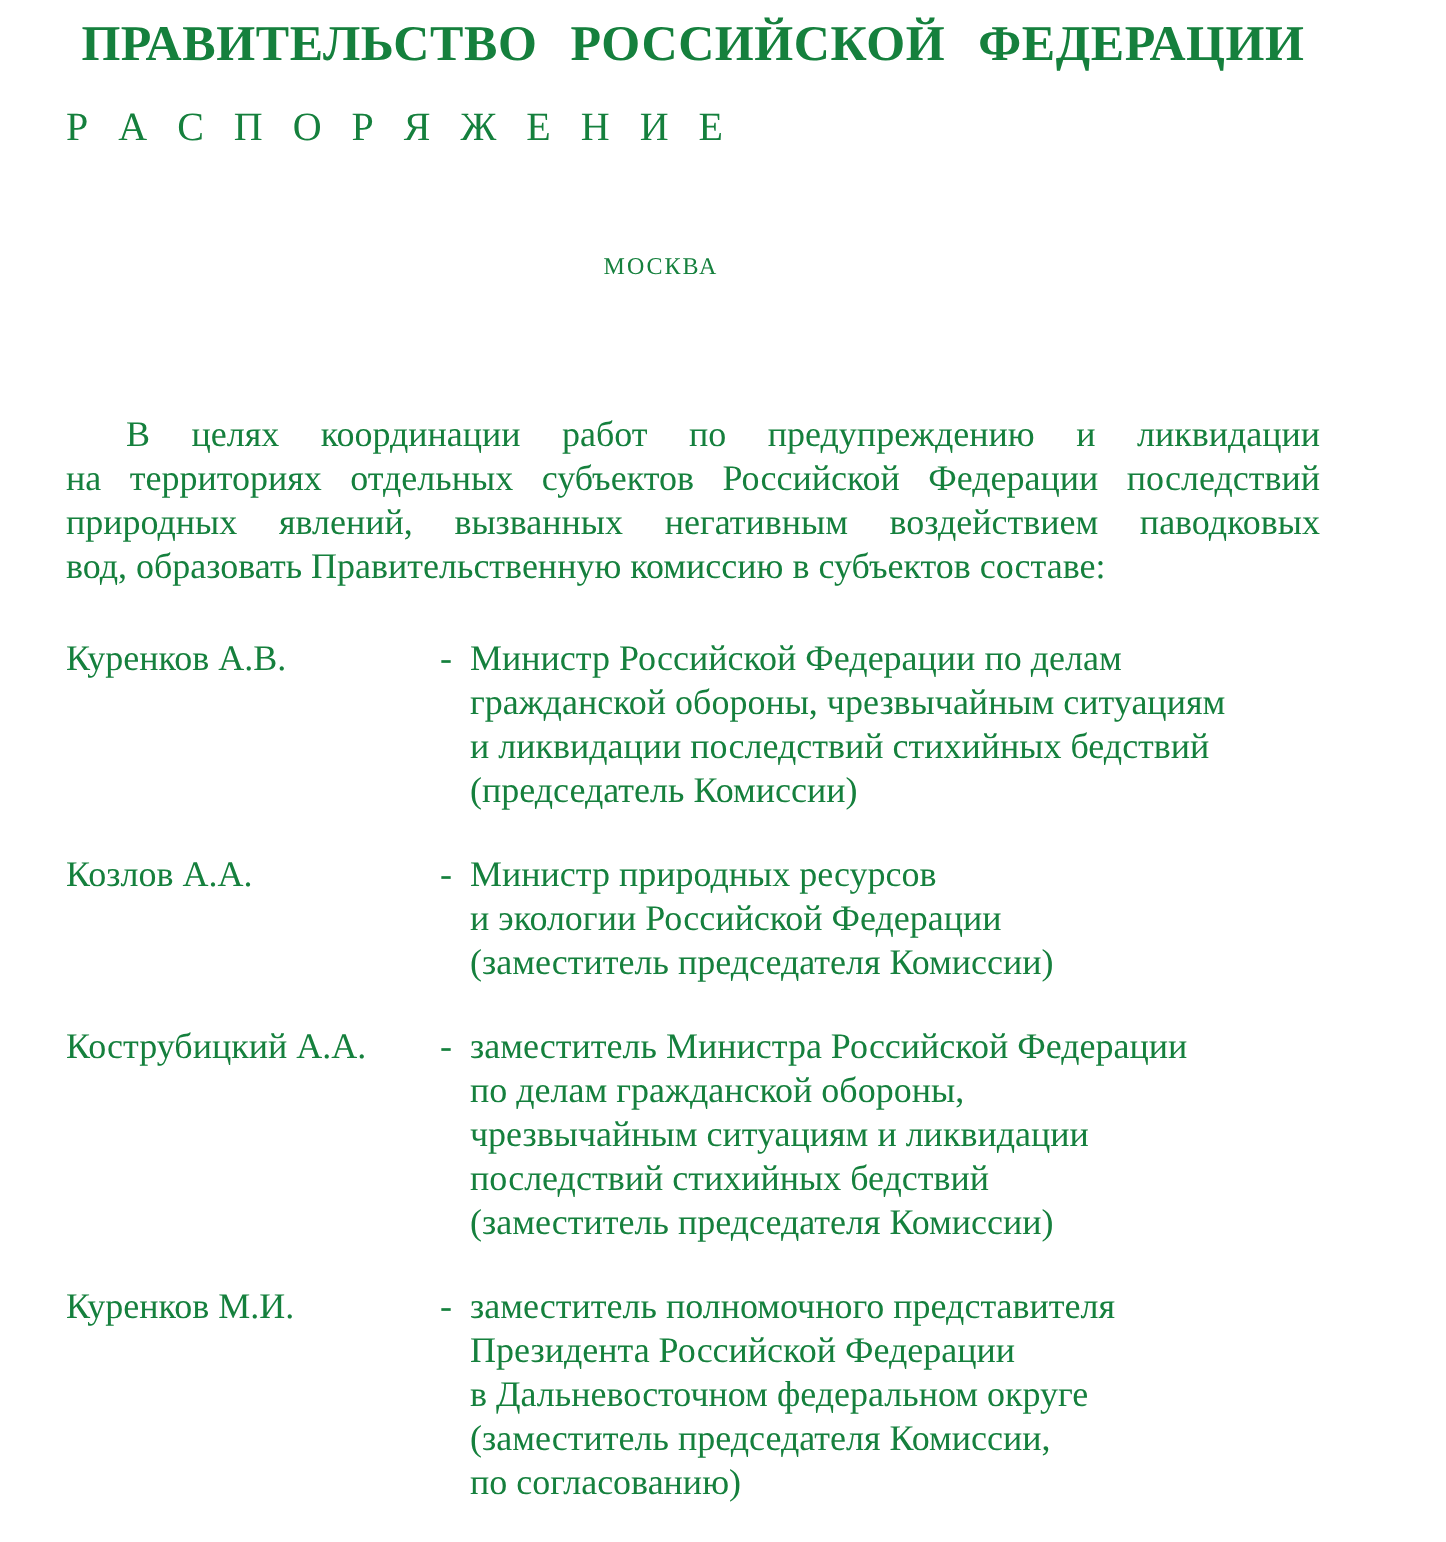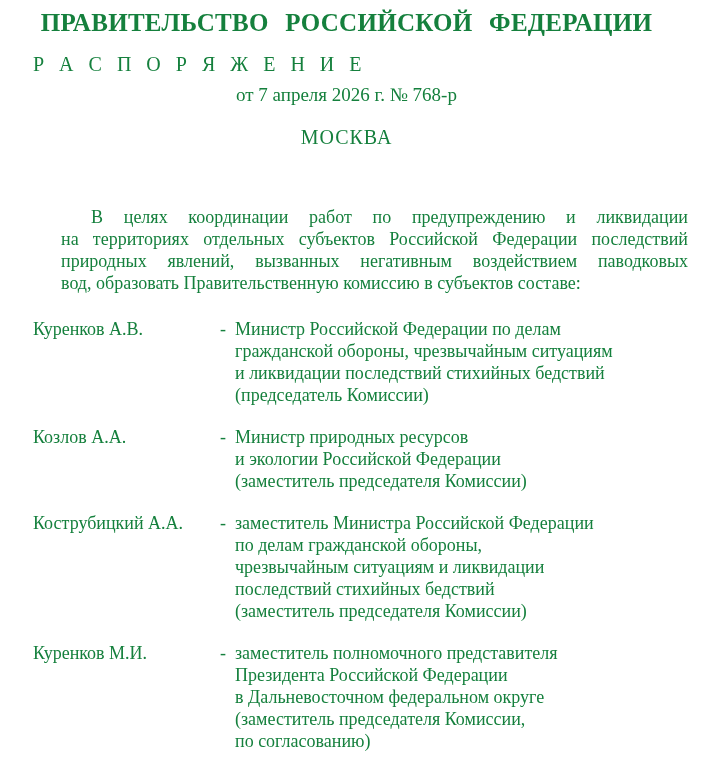--- a/index.html
+++ b/index.html
@@ -42,34 +42,33 @@
     position: absolute;
     top: 84px;
     left: 33px;
     width: 627px;
     text-align: center;
     font-size: 19px;
   }
   .city {
     position: absolute;
     top: 126px;
-    left: 33px;
+    left: 17px;
     width: 627px;
     text-align: center;
-    font-size: 20px;
+    font-size: 12px;
     letter-spacing: 1px;
   }
   .preamble {
     position: absolute;
     top: 206px;
     left: 33px;
     width: 627px;
     font-size: 18px;
     line-height: 22px;
-    margin-left: 28px;
   }
   .para-line {
     text-align: justify;
     text-align-last: justify;
   }
   .para-line.first {
     text-indent: 30px;
   }
   .para-line.last {
     text-align-last: left;
@@ -105,21 +104,20 @@
   }
 </style>
 </head>
 <body>
 
 <div class="page">
   <div class="org">ПРАВИТЕЛЬСТВО РОССИЙСКОЙ ФЕДЕРАЦИИ</div>
 
   <div class="doctype">Р А С П О Р Я Ж Е Н И Е</div>
 
-  <div class="dateline">от 7 апреля 2026 г. № 768-р</div>
 
   <div class="city">МОСКВА</div>
 
   <div class="preamble">
       <div class="para-line first">В целях координации работ по предупреждению и ликвидации</div>
       <div class="para-line">на территориях отдельных субъектов Российской Федерации последствий</div>
       <div class="para-line">природных явлений, вызванных негативным воздействием паводковых</div>
       <div class="para-line last">вод, образовать Правительственную комиссию в субъектов составе:</div>
     </div>
 

